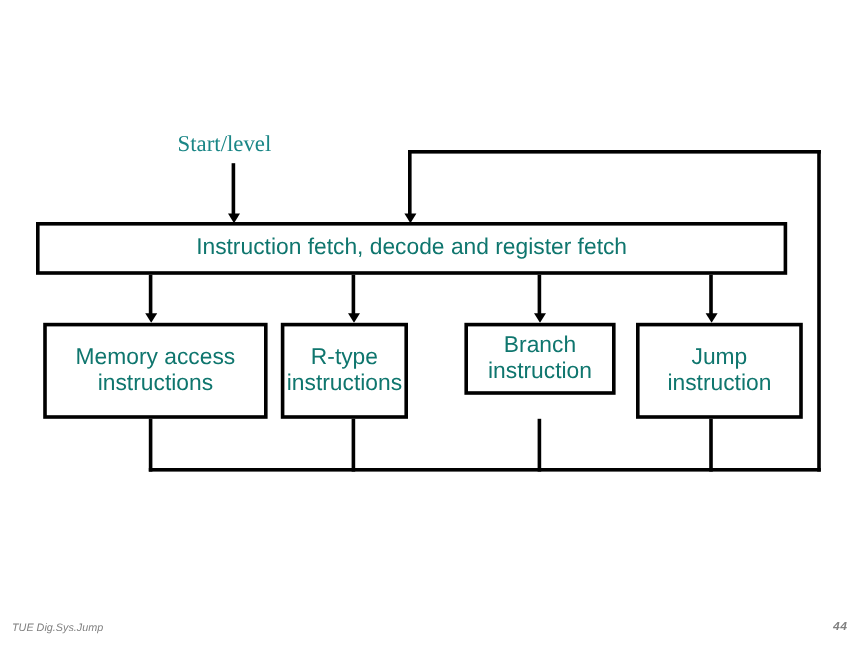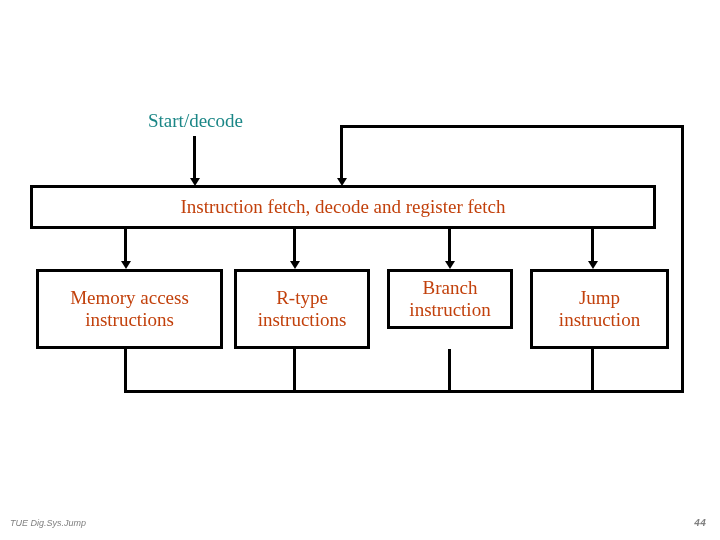--- a/index.html
+++ b/index.html
@@ -44,44 +44,44 @@
   .box {
     position: absolute;
     box-sizing: border-box;
     border: 3px solid #000000;
     background: #ffffff;
     display: flex;
     align-items: center;
     justify-content: center;
   }
   .box-text {
-    font-family: Liberation Serif, serif;
+    font-family: Liberation Sans, sans-serif;
     font-size: 19px;
-    color: #c2410c;
+    color: #0f766e;
     text-align: center;
     line-height: 1.16;
     padding: 0 4px;
   }
   #fetch-box {
     left: 30px;
     top: 185px;
     width: 626px;
     height: 44px;
   }
   #fetch-box .box-text { font-size: 19px; }
   #box-memory {
     left: 36px;
     top: 269px;
     width: 187px;
     height: 80px;
   }
   #box-rtype {
     left: 234px;
     top: 269px;
-    width: 136px;
+    width: 106px;
     height: 80px;
   }
   #box-branch {
     left: 387px;
     top: 269px;
     width: 126px;
     height: 60px;
   }
   #box-jump {
     left: 530px;
@@ -129,21 +129,21 @@
     color: #808080;
     white-space: nowrap;
   }
 </style>
 </head>
 <body>
 
 <div id="slide">
 
 
-  <div id="start-reset-label" class="diag-label">Start/decode</div>
+  <div id="start-reset-label" class="diag-label">Start/level</div>
 
   <div class="vline" style="left:193px; top:136px; height:44px;"></div>
   <div class="arrowhead" style="left:190px; top:178px;"></div>
 
   <div class="vline" style="left:681px; top:125px; height:268px;"></div>
 
   <div class="hline" style="left:340px; top:125px; width:344px;"></div>
 
   <div class="vline" style="left:340px; top:125px; height:55px;"></div>
   <div class="arrowhead" style="left:337px; top:178px;"></div>

